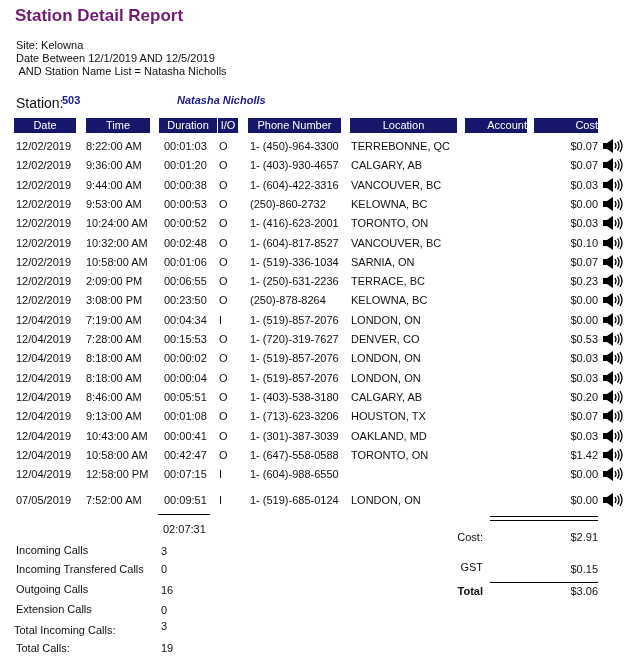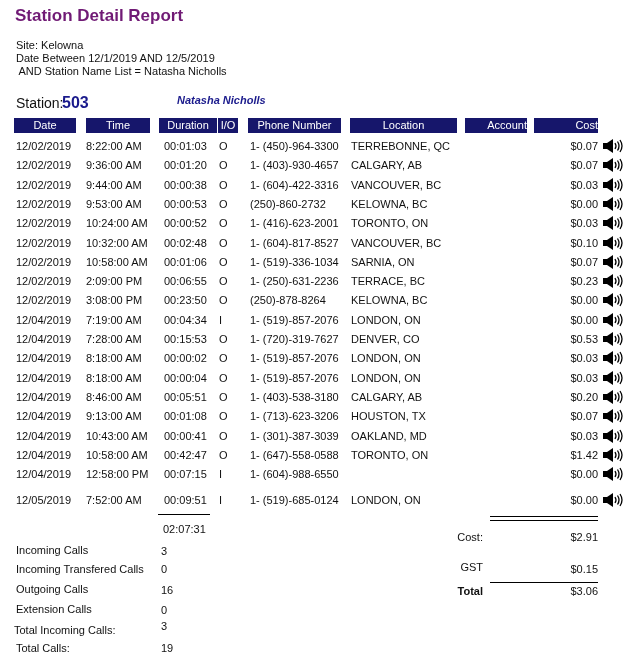--- a/index.html
+++ b/index.html
@@ -2,21 +2,21 @@
 <html><head>
 <meta charset="utf-8">
 <style>
   html, body { margin: 0; padding: 0; background: #ffffff; }
   body { width: 637px; height: 666px; position: relative; overflow: hidden;
          font-family: "Liberation Sans", sans-serif; color: #111111; font-size: 11px; }
   .abs { position: absolute; white-space: nowrap; }
   .title { left: 15px; top: 6px; font-size: 17px; font-weight: bold; color: #701a75; }
   .crit { left: 16px; font-size: 11px; line-height: 12px; }
   .station-label { left: 16px; top: 95px; font-size: 14px; text-align: center; }
-  .station-num { left: 62px; top: 94px; font-size: 16px; font-weight: bold; color: #1a1a8c; }
+  .station-num { left: 62px; top: 94px; font-size: 11px; font-weight: bold; color: #1a1a8c; }
   .station-name { left: 177px; top: 94px; font-size: 11px; font-weight: bold; color: #1a1a8c; font-style: italic; }
   .hdr { position: absolute; top: 118px; height: 15px; background: #16166b; color: #ffffff;
          font-size: 11px; line-height: 15px; text-align: center; overflow: hidden; white-space: nowrap; }
   .hdr.right { text-align: right; }
   .row { position: absolute; left: 0; width: 637px; height: 19px; }
   .cell { position: absolute; top: 0; font-size: 11px; line-height: 12px; white-space: nowrap; }
   .c-date { left: 16px; }
   .c-time { left: 86px; }
   .c-dur { left: 164px; }
   .c-io { left: 219px; }
@@ -333,21 +333,21 @@
       <div class="cell c-cost">$0.00</div>
       <div class="cell c-spk"><svg width="22" height="14" viewBox="0 0 22 14" xmlns="http://www.w3.org/2000/svg">
           <rect x="0" y="4" width="4" height="6" fill="#000"></rect>
           <polygon points="4,4 10,0 10,14 4,10" fill="#000"></polygon>
           <path d="M12,4 Q14,7 12,10" stroke="#000" stroke-width="1.3" fill="none"></path>
           <path d="M14.5,2.5 Q17.5,7 14.5,11.5" stroke="#000" stroke-width="1.3" fill="none"></path>
           <path d="M17,1 Q21,7 17,13" stroke="#000" stroke-width="1.3" fill="none"></path>
         </svg></div>
     </div>
     <div class="row" style="top: 494.1px;">
-      <div class="cell c-date">12/05/2019</div>
+      <div class="cell c-date">07/05/2019</div>
       <div class="cell c-time">7:52:00 AM</div>
       <div class="cell c-dur">00:09:51</div>
       <div class="cell c-io">I</div>
       <div class="cell c-phone">1- (519)-685-0124</div>
       <div class="cell c-loc">LONDON, ON</div>
       <div class="cell c-cost">$0.00</div>
       <div class="cell c-spk"><svg width="22" height="14" viewBox="0 0 22 14" xmlns="http://www.w3.org/2000/svg">
           <rect x="0" y="4" width="4" height="6" fill="#000"></rect>
           <polygon points="4,4 10,0 10,14 4,10" fill="#000"></polygon>
           <path d="M12,4 Q14,7 12,10" stroke="#000" stroke-width="1.3" fill="none"></path>

